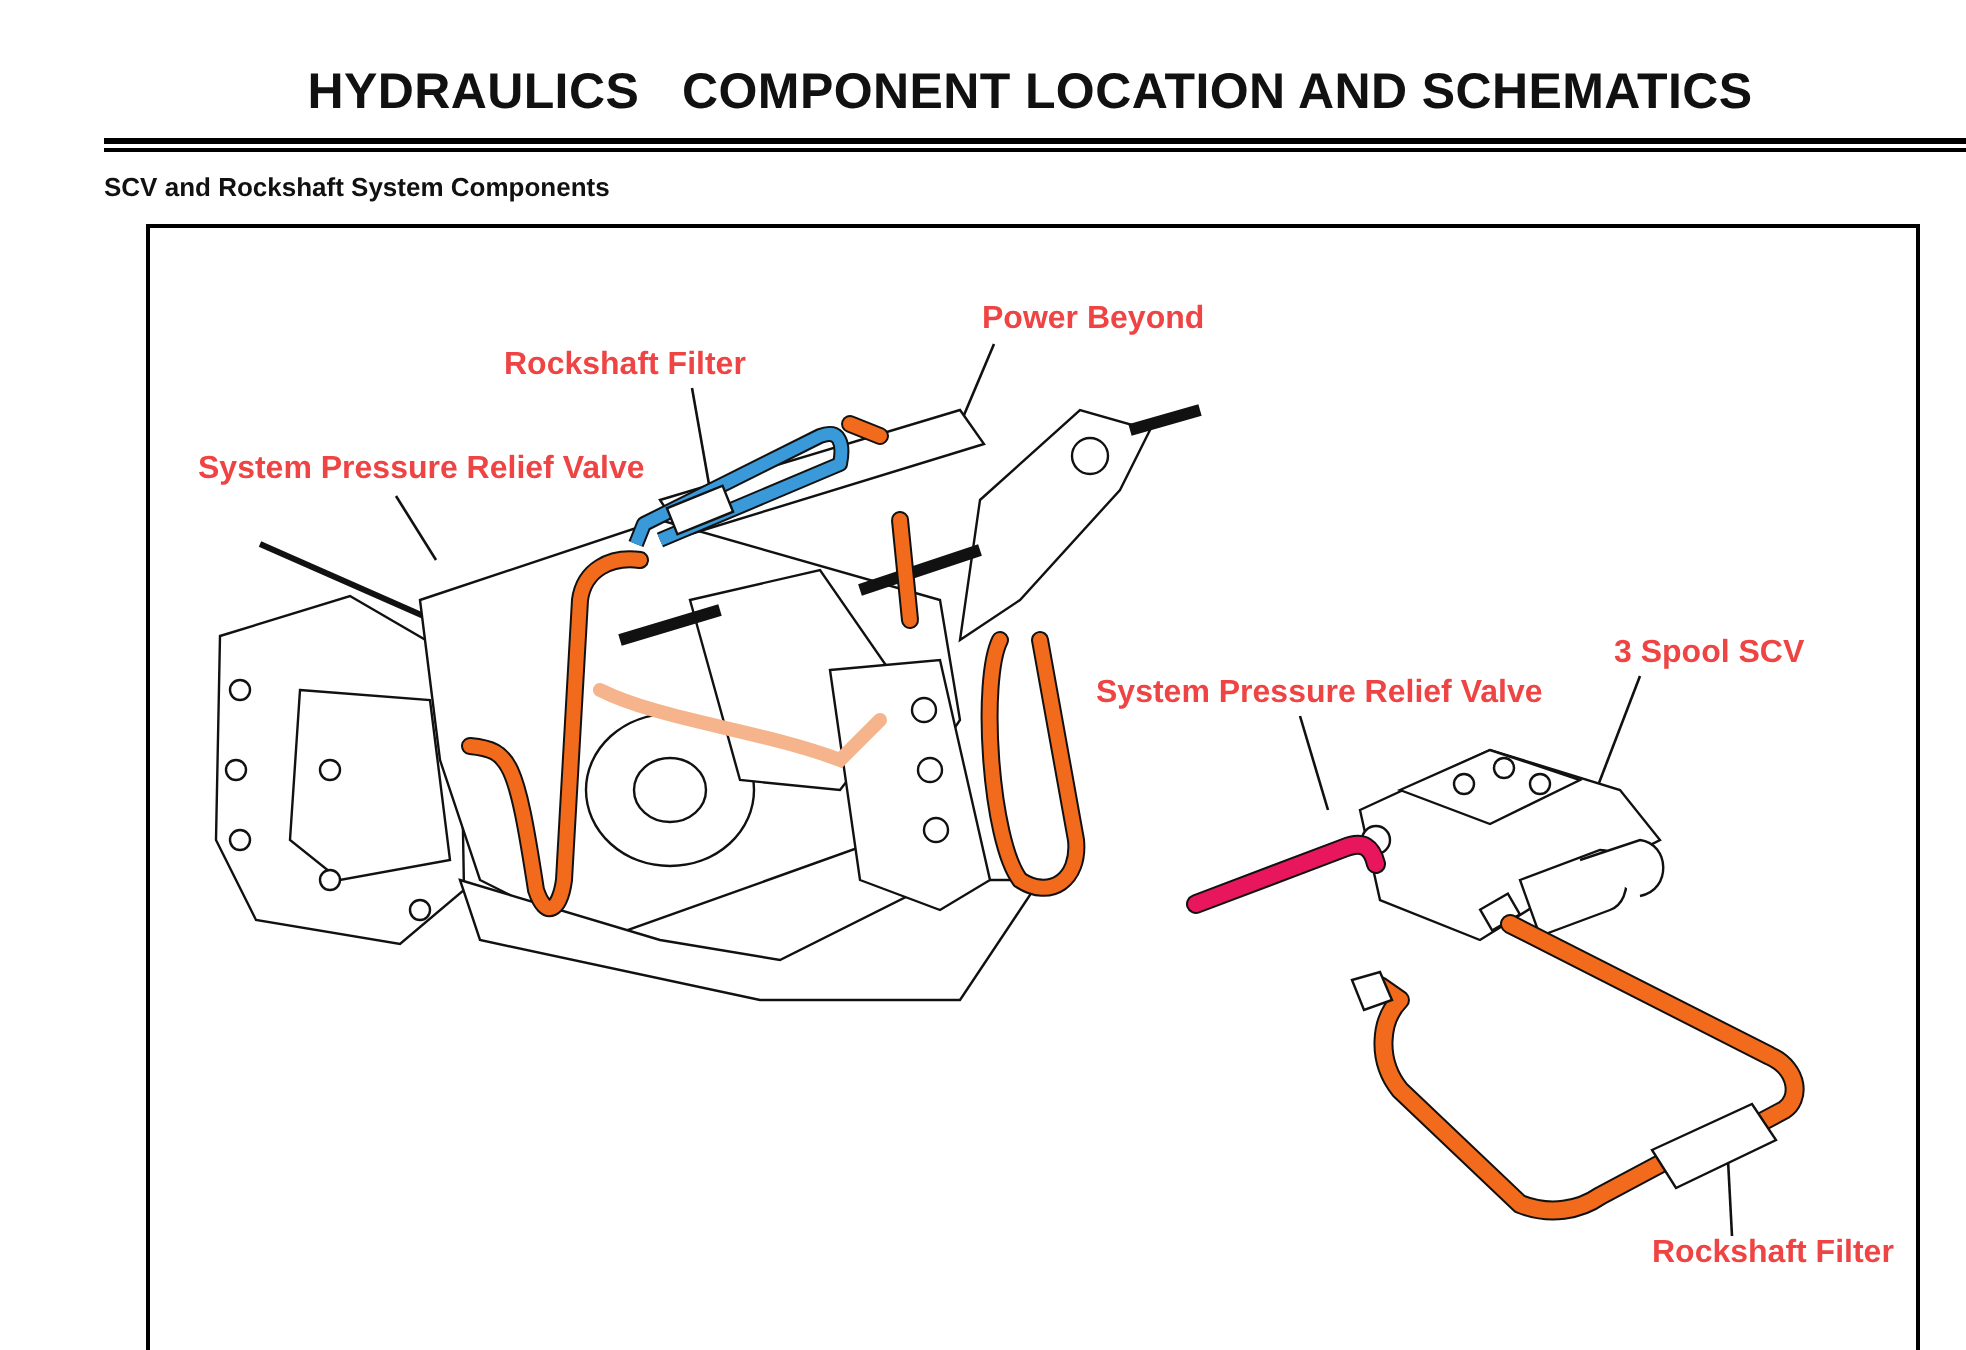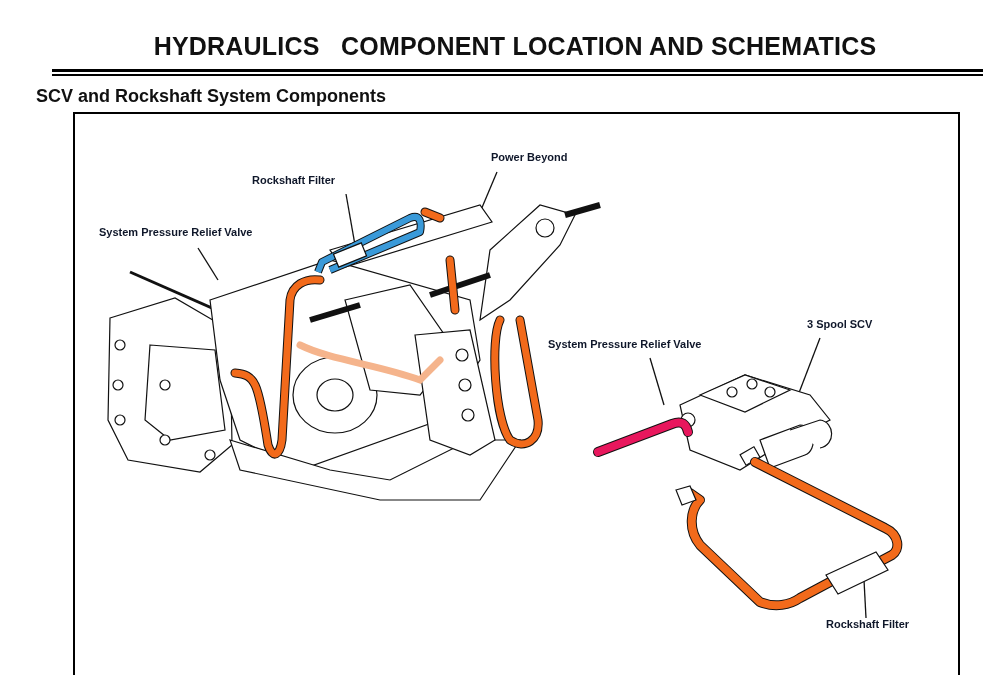--- a/index.html
+++ b/index.html
@@ -1,23 +1,23 @@
 <!DOCTYPE html>
 <html><head>
 <meta charset="utf-8">
 <style>
   html, body { margin:0; padding:0; background:#ffffff; }
   body { width:983px; height:675px; position:relative; overflow:hidden; font-family:"Liberation Sans", sans-serif; color:#111; }
   .title { position:absolute; left:0; width:1030px; top:32px; text-align:center; font-weight:bold; font-size:25px; letter-spacing:0.2px; white-space:pre; }
   .rule1 { position:absolute; left:52px; right:0; top:69px; height:3px; background:#000; }
   .rule2 { position:absolute; left:52px; right:0; top:74px; height:2px; background:#000; }
-  .subtitle { position:absolute; left:36px; top:86px; font-weight:bold; font-size:18px; }
+  .subtitle { position:absolute; left:52px; top:86px; font-weight:bold; font-size:13px; }
   .frame { position:absolute; left:73px; top:112px; width:883px; height:600px; border-left:2px solid #000; border-top:2px solid #000; border-right:2px solid #000; }
   svg.art { position:absolute; left:0; top:0; }
-  .lbl { position:absolute; font-weight:bold; font-size:11px; white-space:nowrap; color:#0f172a; }
+  .lbl { position:absolute; font-weight:bold; font-size:16px; white-space:nowrap; color:#ef4444; }
 </style>
 </head>
 <body>
 
 <div class="title">HYDRAULICS   COMPONENT LOCATION AND SCHEMATICS</div>
 <div class="rule1"></div>
 <div class="rule2"></div>
 <div class="subtitle">SCV and Rockshaft System Components</div>
 <div class="frame"></div>
 

